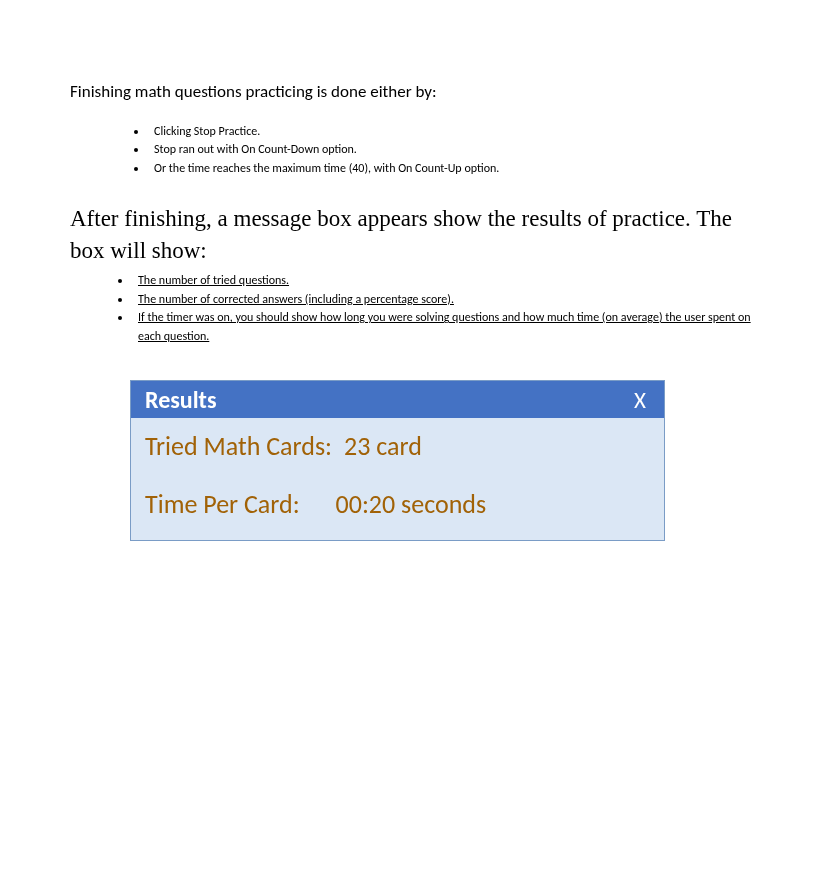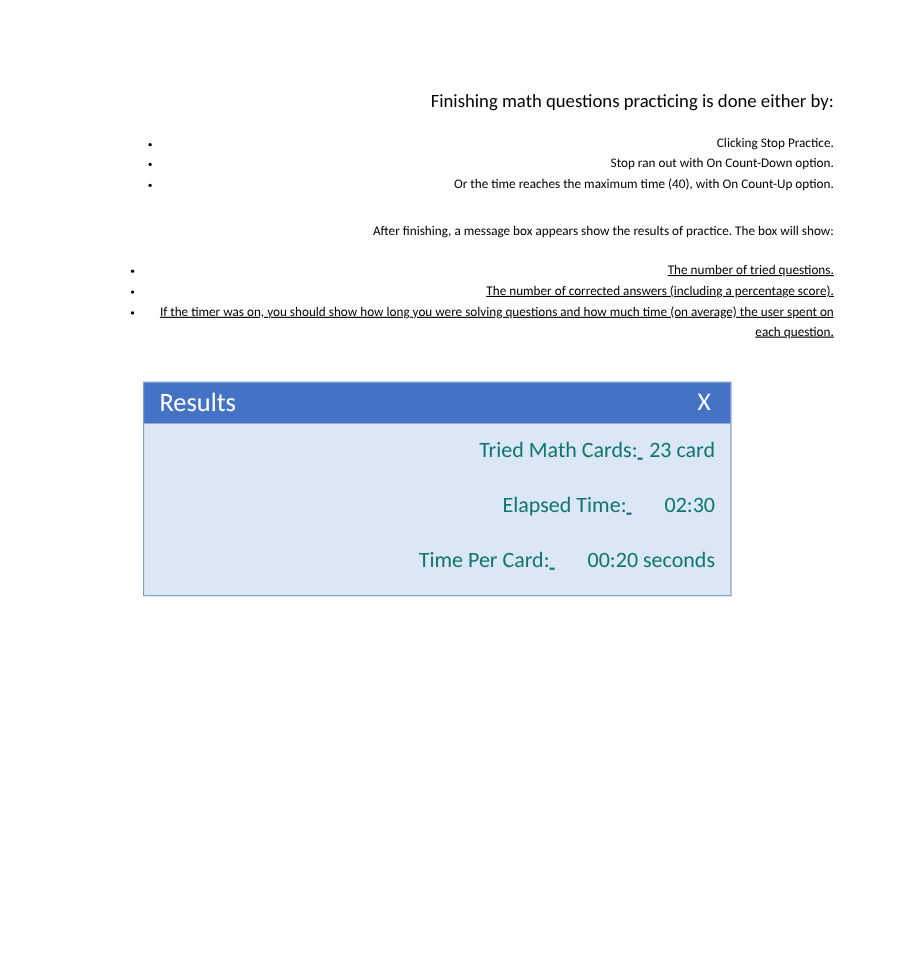--- a/index.html
+++ b/index.html
@@ -1,19 +1,18 @@
 <!DOCTYPE html>
 <html><head>
   <meta charset="utf-8">
   <style>
     * {
       margin: 0;
       padding: 0;
       box-sizing: border-box;
-      text-align: right;
     }
     body {
       font-family: Calibri, "Segoe UI", Arial, sans-serif;
       width: 828px;
       height: 872px;
       background: #ffffff;
       color: #000000;
       padding: 80px 70px 40px 70px;
     }
     .intro-text {
@@ -32,57 +31,57 @@
       padding-left: 6px;
     }
     ul.bullet-list.second {
       padding-left: 62px;
       text-decoration: underline;
     }
     ul.bullet-list.second li {
       padding-right: 0px;
     }
     .para-text {
-      font-size: 12px;
-      margin-bottom: 18px;
+      font-size: 23px;
+      margin-bottom: 4px;
       line-height: 1.4;
+      font-family: Liberation Serif, serif;
     }
     .results-box {
       width: 535px;
       margin-left: 60px;
       margin-top: 35px;
       border: 1px solid #7a9cc6;
       background: #dbe7f5;
     }
     .results-header {
       background: #4472c4;
       color: #ffffff;
       display: flex;
       justify-content: space-between;
       align-items: center;
       padding: 4px 18px 4px 14px;
       font-size: 24px;
     }
     .results-header .title {
-      font-weight: 400;
+      font-weight: 700;
     }
     .results-header .close {
       font-size: 23px;
       font-weight: 400;
       cursor: pointer;
     }
     .results-body {
       padding: 12px 14px 16px 14px;
     }
     .result-row {
-      font-size: 20px;
+      font-size: 26px;
       font-weight: 400;
-      color: #0f766e;
+      color: #a16207;
       margin-bottom: 26px;
-      text-decoration: underline;
     }
     .result-row:last-child {
       margin-bottom: 4px;
     }
     .result-label {
       display: inline-block;
     }
     .result-value {
       display: inline-block;
       margin-left: 6px;
@@ -116,22 +115,18 @@
 <div class="results-box">
   <div class="results-header">
     <span class="title">Results</span>
     <span class="close">X</span>
   </div>
   <div class="results-body">
     <div class="result-row">
       <span class="result-label">Tried Math Cards:</span>
       <span class="result-value">23 card</span>
     </div>
-    <div class="result-row elapsed">
-      <span class="result-label">Elapsed Time:</span>
-      <span class="result-value">02:30</span>
-    </div>
     <div class="result-row percard">
       <span class="result-label">Time Per Card:</span>
       <span class="result-value">00:20 seconds</span>
     </div>
   </div>
 </div>
 
 </body></html>

